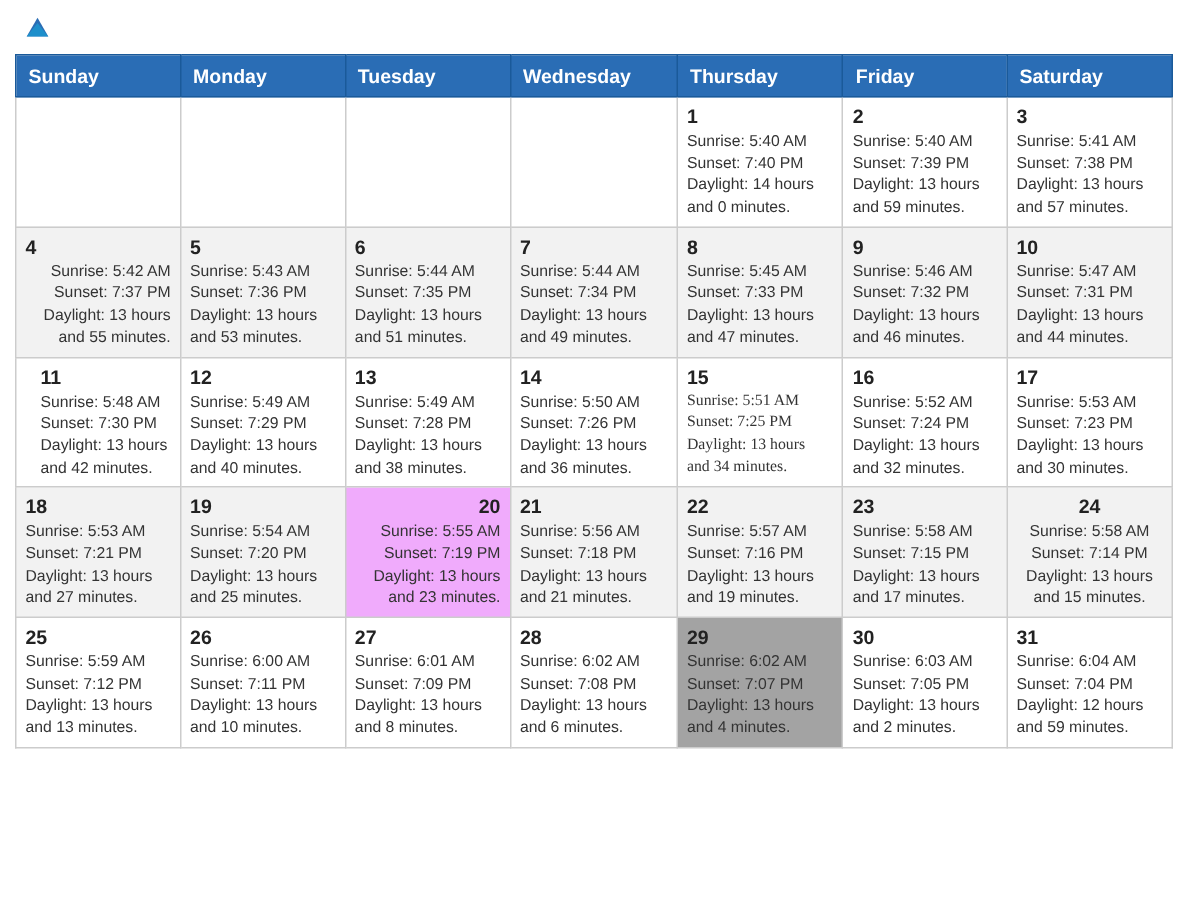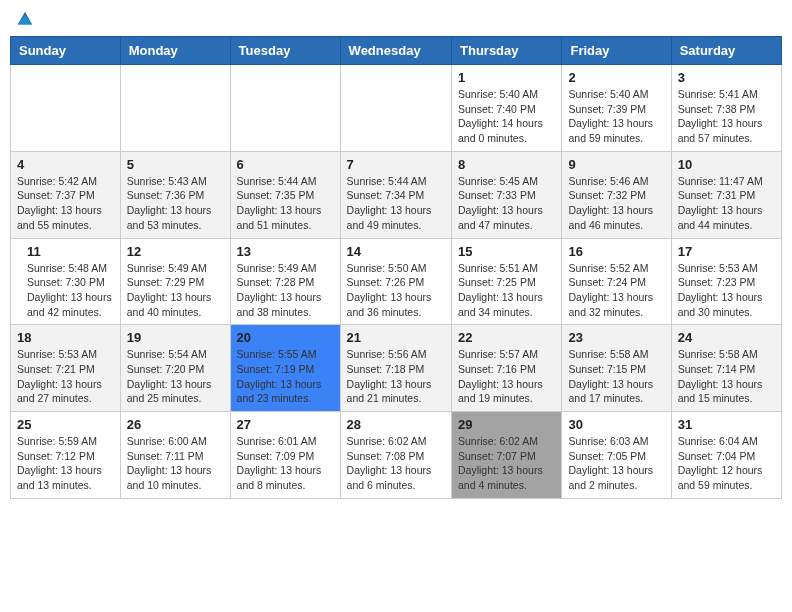--- a/index.html
+++ b/index.html
@@ -155,21 +155,21 @@
           <div class="cell-day">3</div>
           <div class="cell-info" style="white-space: pre-line;">Sunrise: 5:41 AM
 Sunset: 7:38 PM
 Daylight: 13 hours
 and 57 minutes.</div>
         </td>
       </tr>
       <tr>
         <td style="background-color: rgb(242, 242, 242);">
           <div class="cell-day">4</div>
-          <div class="cell-info" style="white-space: pre-line;">Sunrise: 5:42 AM
+          <div class="cell-info" style="white-space: pre-line; text-align: right;">Sunrise: 5:42 AM
 Sunset: 7:37 PM
 Daylight: 13 hours
 and 55 minutes.</div>
         </td>
         <td style="background-color: rgb(242, 242, 242);">
           <div class="cell-day">5</div>
           <div class="cell-info" style="white-space: pre-line;">Sunrise: 5:43 AM
 Sunset: 7:36 PM
 Daylight: 13 hours
 and 53 minutes.</div>
@@ -197,21 +197,21 @@
         </td>
         <td style="background-color: rgb(242, 242, 242);">
           <div class="cell-day">9</div>
           <div class="cell-info" style="white-space: pre-line;">Sunrise: 5:46 AM
 Sunset: 7:32 PM
 Daylight: 13 hours
 and 46 minutes.</div>
         </td>
         <td style="background-color: rgb(242, 242, 242);">
           <div class="cell-day">10</div>
-          <div class="cell-info" style="white-space: pre-line;">Sunrise: 11:47 AM
+          <div class="cell-info" style="white-space: pre-line;">Sunrise: 5:47 AM
 Sunset: 7:31 PM
 Daylight: 13 hours
 and 44 minutes.</div>
         </td>
       </tr>
       <tr>
         <td style="background-color: rgb(255, 255, 255); padding-left: 16px;">
           <div class="cell-day">11</div>
           <div class="cell-info" style="white-space: pre-line;">Sunrise: 5:48 AM
 Sunset: 7:30 PM
@@ -234,21 +234,21 @@
         </td>
         <td style="background-color: rgb(255, 255, 255);">
           <div class="cell-day">14</div>
           <div class="cell-info" style="white-space: pre-line;">Sunrise: 5:50 AM
 Sunset: 7:26 PM
 Daylight: 13 hours
 and 36 minutes.</div>
         </td>
         <td style="background-color: rgb(255, 255, 255);">
           <div class="cell-day">15</div>
-          <div class="cell-info" style="white-space: pre-line;">Sunrise: 5:51 AM
+          <div class="cell-info" style="white-space: pre-line; font-family: Liberation Serif, serif;">Sunrise: 5:51 AM
 Sunset: 7:25 PM
 Daylight: 13 hours
 and 34 minutes.</div>
         </td>
         <td style="background-color: rgb(255, 255, 255);">
           <div class="cell-day">16</div>
           <div class="cell-info" style="white-space: pre-line;">Sunrise: 5:52 AM
 Sunset: 7:24 PM
 Daylight: 13 hours
 and 32 minutes.</div>
@@ -269,21 +269,21 @@
 Daylight: 13 hours
 and 27 minutes.</div>
         </td>
         <td style="background-color: rgb(242, 242, 242);">
           <div class="cell-day">19</div>
           <div class="cell-info" style="white-space: pre-line;">Sunrise: 5:54 AM
 Sunset: 7:20 PM
 Daylight: 13 hours
 and 25 minutes.</div>
         </td>
-        <td style="background-color: #3b82f6;">
+        <td style="background-color: #f0abfc; text-align: right;">
           <div class="cell-day">20</div>
           <div class="cell-info" style="white-space: pre-line;">Sunrise: 5:55 AM
 Sunset: 7:19 PM
 Daylight: 13 hours
 and 23 minutes.</div>
         </td>
         <td style="background-color: rgb(242, 242, 242);">
           <div class="cell-day">21</div>
           <div class="cell-info" style="white-space: pre-line;">Sunrise: 5:56 AM
 Sunset: 7:18 PM
@@ -297,21 +297,21 @@
 Daylight: 13 hours
 and 19 minutes.</div>
         </td>
         <td style="background-color: rgb(242, 242, 242);">
           <div class="cell-day">23</div>
           <div class="cell-info" style="white-space: pre-line;">Sunrise: 5:58 AM
 Sunset: 7:15 PM
 Daylight: 13 hours
 and 17 minutes.</div>
         </td>
-        <td style="background-color: rgb(242, 242, 242);">
+        <td style="background-color: rgb(242, 242, 242); text-align: center;">
           <div class="cell-day">24</div>
           <div class="cell-info" style="white-space: pre-line;">Sunrise: 5:58 AM
 Sunset: 7:14 PM
 Daylight: 13 hours
 and 15 minutes.</div>
         </td>
       </tr>
       <tr>
         <td style="background-color: rgb(255, 255, 255);">
           <div class="cell-day">25</div>

